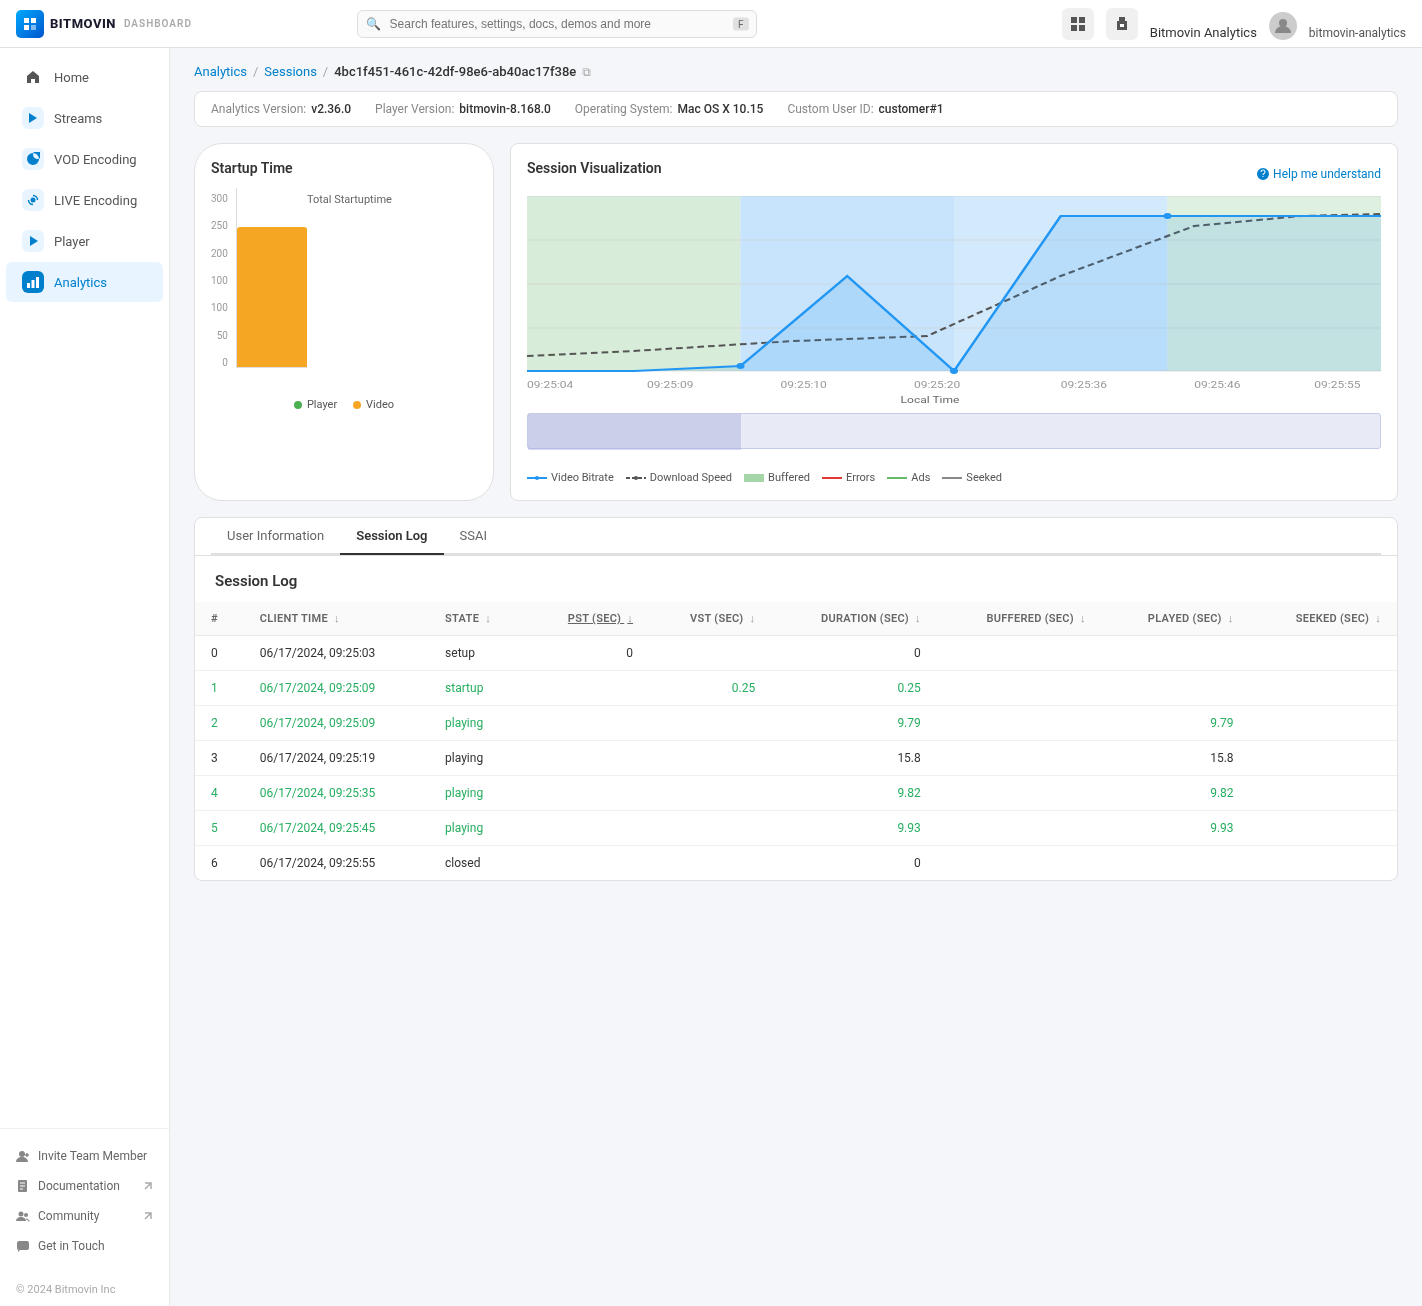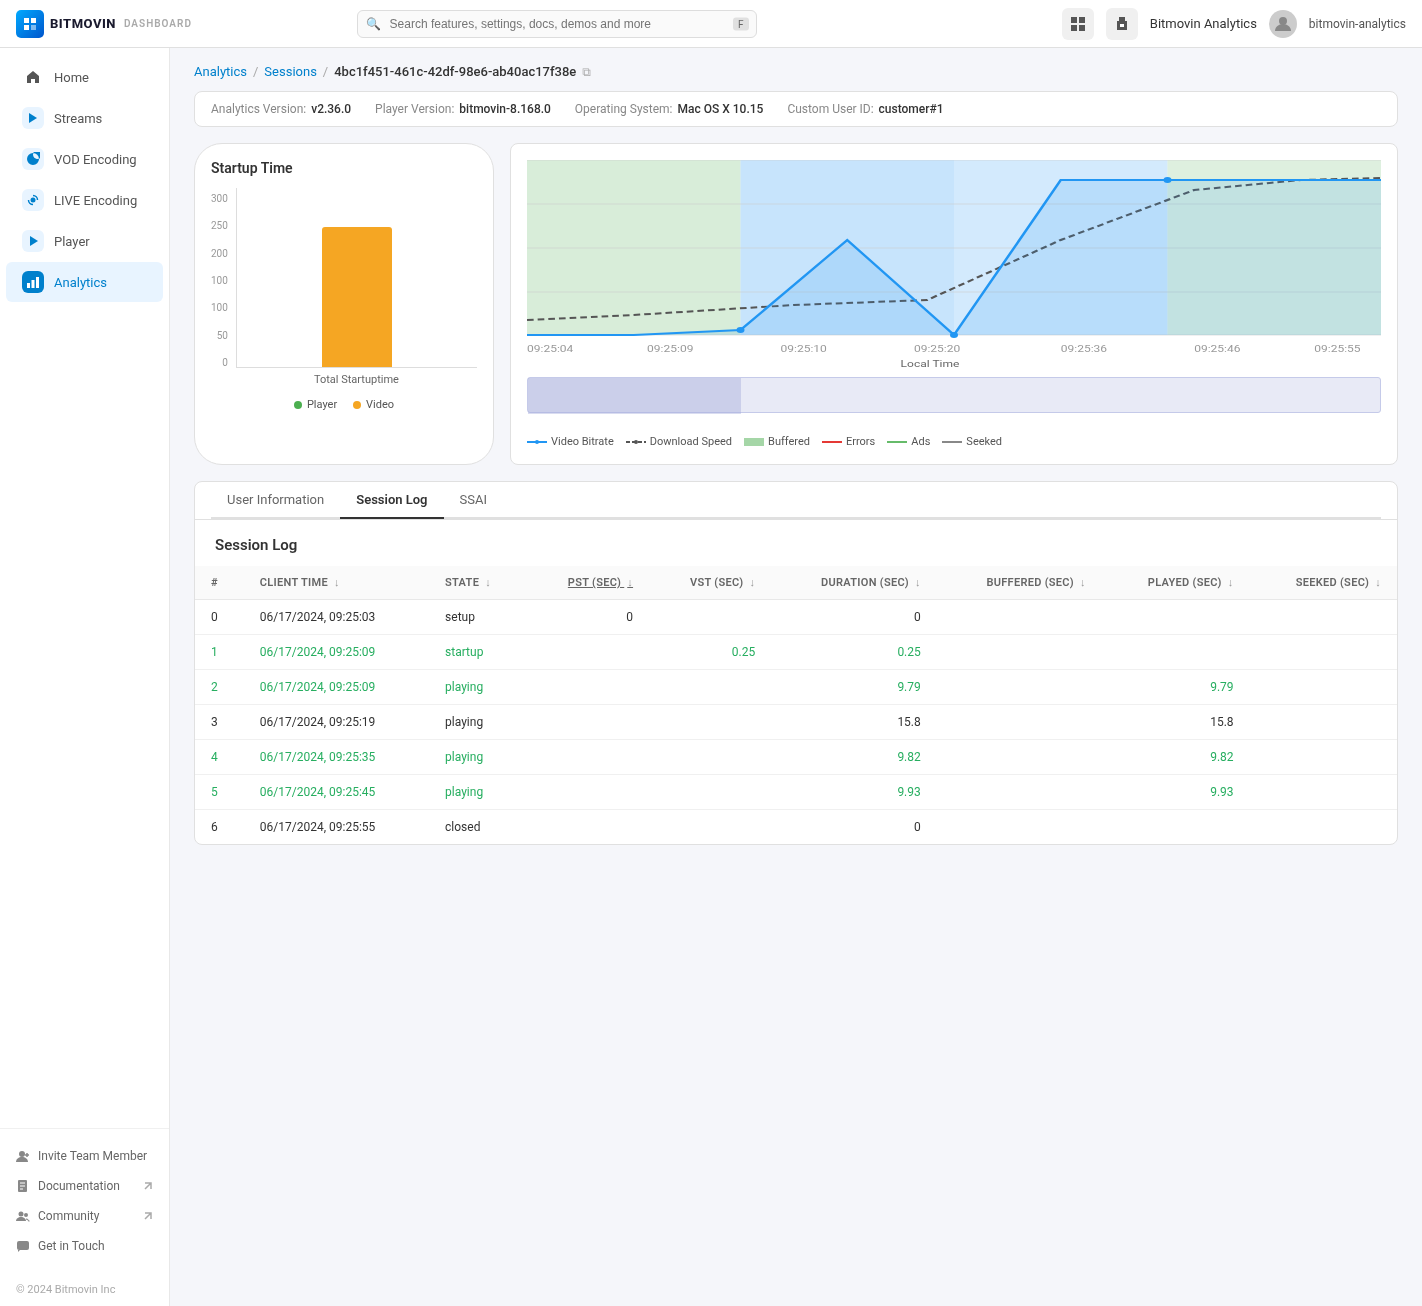--- a/index.html
+++ b/index.html
@@ -5,21 +5,21 @@
     * { box-sizing: border-box; margin: 0; padding: 0; }
     body { font-family: -apple-system, BlinkMacSystemFont, 'Segoe UI', Roboto, sans-serif; font-size: 13px; color: #333; background: #f5f6fa; display: flex; flex-direction: column; height: 100vh; }
 
     
     .topbar { display: flex; align-items: center; height: 48px; background: #fff; border-bottom: 1px solid #e0e0e0; padding: 4px 16px; gap: 24px; z-index: 10; flex-shrink: 0; }
     .topbar-logo { display: flex; align-items: center; gap: 6px; font-weight: 700; font-size: 15px; color: #1a1a2e; }
     .topbar-search { flex: 1; max-width: 400px; margin: 0 auto; position: relative; }
     .topbar-search input { width: 100%; padding: 6px 32px 6px 32px; border: 1px solid #ddd; border-radius: 6px; font-size: 12px; color: #555; background: #fafafa; }
     .topbar-search .search-icon { position: absolute; left: 10px; top: 50%; transform: translateY(-50%); color: #aaa; font-size: 12px; }
     .topbar-search .search-kbd { position: absolute; right: 8px; top: 50%; transform: translateY(-50%); background: #e0e0e0; border-radius: 3px; padding: 1px 5px; font-size: 10px; color: #666; }
-    .topbar-right { display: flex; align-items: center; gap: 12px; margin-left: auto; }
+    .topbar-right { display: flex; align-items: flex-end; gap: 12px; margin-left: auto; }
     .topbar-icon-btn { width: 32px; height: 32px; border-radius: 6px; background: #f0f0f0; display: flex; align-items: center; justify-content: center; cursor: pointer; color: #555; font-size: 14px; }
     .topbar-org { display: flex; align-items: center; gap: 6px; font-size: 13px; color: #333; }
     .topbar-avatar { width: 28px; height: 28px; border-radius: 50%; background: #ccc; display: flex; align-items: center; justify-content: center; font-size: 12px; color: #666; }
     .topbar-username { font-size: 12px; color: #555; }
 
     
     .main-layout { display: flex; flex: 1; overflow: hidden; }
 
     
     .sidebar { width: 170px; background: #fff; border-right: 1px solid #e8e8e8; display: flex; flex-direction: column; flex-shrink: 0; overflow-y: auto; }
@@ -273,21 +273,21 @@
           <div style="display:flex;height:200px;">
             <div style="display:flex;flex-direction:column;justify-content:space-between;align-items:flex-end;padding-right:8px;font-size:10px;color:#999;height:180px;padding-top:5px;">
               <span>300</span>
               <span>250</span>
               <span>200</span>
               <span>100</span>
               <span>100</span>
               <span>50</span>
               <span>0</span>
             </div>
-            <div style="flex:1;display:flex;flex-direction:column;">
+            <div style="flex:1;display:flex;flex-direction:row;">
               <div style="display:flex;align-items:flex-end;height:180px;border-bottom:1px solid #ddd;border-left:1px solid #ddd;padding-bottom:0;">
                 <div style="flex:1;display:flex;justify-content:center;align-items:flex-end;height:100%;">
                   <div style="width:70px;height:78%;background:#f5a623;border-radius:3px 3px 0 0;"></div>
                 </div>
               </div>
               <div style="text-align:center;font-size:11px;color:#666;margin-top:5px;">Total Startuptime</div>
             </div>
           </div>
           <div class="chart-legend">
             <div class="legend-item">
@@ -295,20 +295,29 @@
               <span>Player</span>
             </div>
             <div class="legend-item">
               <div class="legend-dot" style="background:#f5a623;"></div>
               <span>Video</span>
             </div>
           </div>
         </div>
 
         <div class="chart-card session-viz">
+          <div class="session-viz-header">
+            <div class="chart-title">Session Visualization</div>
+            <div class="help-link">
+              <svg width="12" height="12" viewBox="0 0 12 12" fill="#0080cc">
+                  <path d="M6 0a6 6 0 100 12A6 6 0 006 0zm.5 9H5.5V8h1v1zm0-2H5.5c0-2 2-1.5 2-3 0-.8-.7-1.5-1.5-1.5S4.5 3.2 4.5 4H3.5C3.5 2.6 4.6 1.5 6 1.5S8.5 2.6 8.5 4C8.5 6 6.5 5.5 6.5 7z"></path>
+                </svg>
+              <span>Help me understand</span>
+            </div>
+          </div>
 
           <div style="position:relative;">
             <svg width="100%" height="210" viewBox="0 0 640 210" preserveAspectRatio="none">
 
               <rect x="0" y="0" width="160" height="175" fill="#c8e6c9" opacity="0.7"></rect>
               <rect x="160" y="0" width="160" height="175" fill="#90caf9" opacity="0.5"></rect>
               <rect x="320" y="0" width="160" height="175" fill="#90caf9" opacity="0.4"></rect>
               <rect x="480" y="0" width="160" height="175" fill="#c8e6c9" opacity="0.6"></rect>
 
               <line x1="0" y1="0" x2="640" y2="0" stroke="#ccc" stroke-width="0.5"></line>

